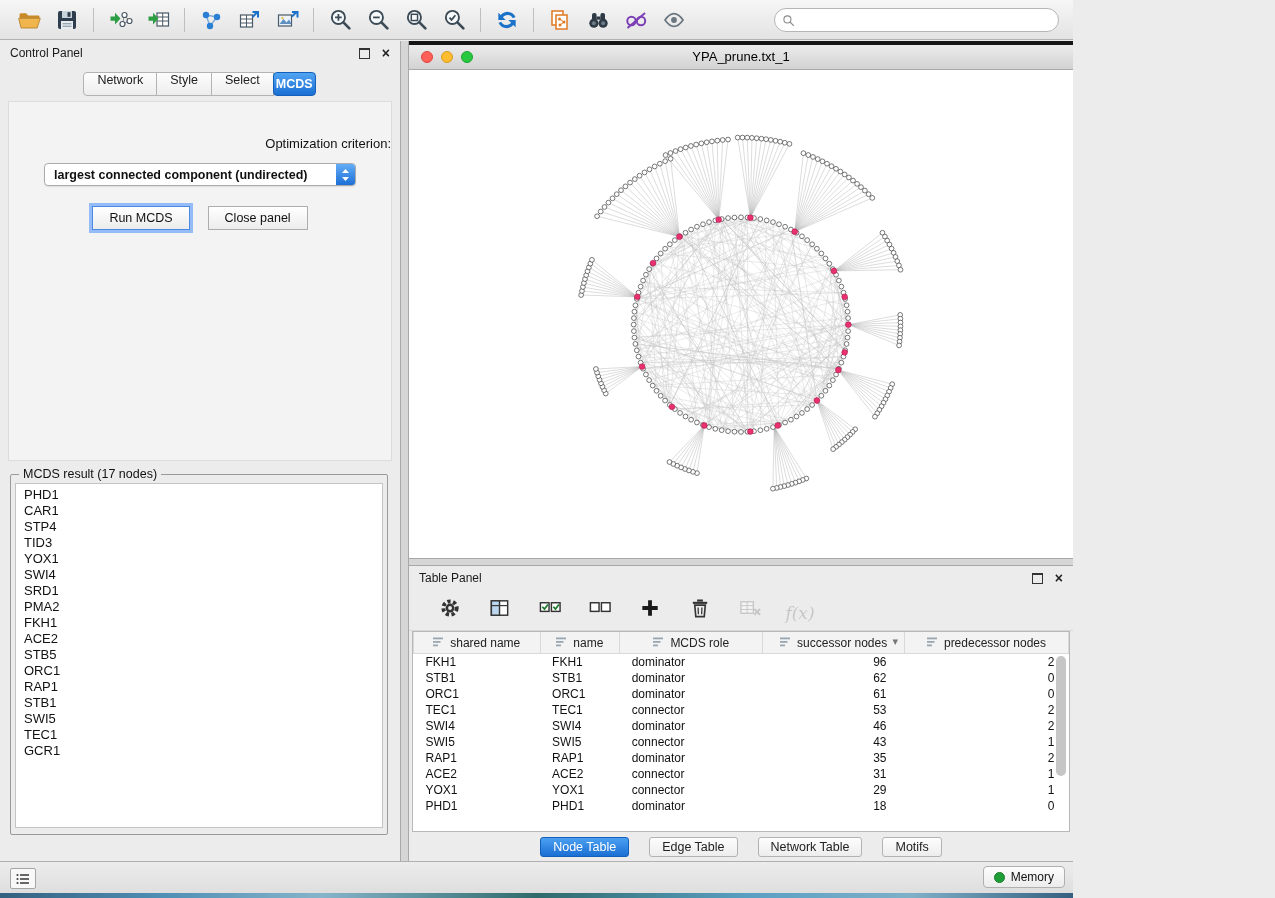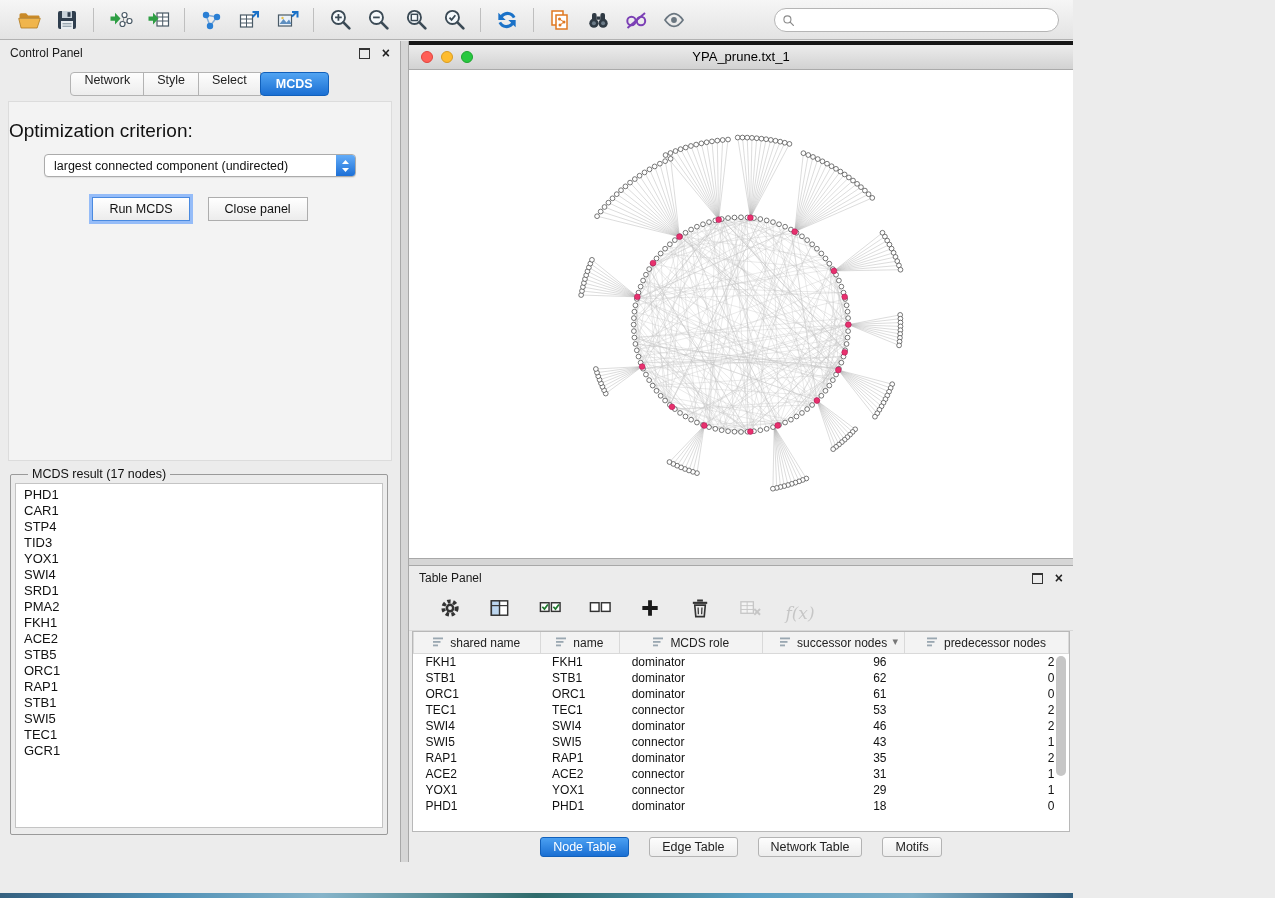--- a/index.html
+++ b/index.html
@@ -21,31 +21,31 @@
 
   
   .control-panel{width:400px;background:#ececec;position:relative;flex:none;}
   .panel-header{height:24px;display:flex;align-items:center;justify-content:space-between;padding:0 10px;font-size:12px;color:#1a1a1a;}
   .panel-controls{display:flex;align-items:center;gap:12px;}
   .float-ic{width:9px;height:8px;border:1px solid #333;border-top:2px solid #333;display:inline-block;}
   .close-ic{font-size:14px;font-weight:bold;color:#222;line-height:1;}
   .ctl-tabs{position:absolute;top:31px;left:0;right:0;display:flex;justify-content:center;}
   .ctab{font-size:12.5px;color:#222;background:linear-gradient(#fdfdfd,#ededed);border:1px solid #b3b3b3;padding:0 13px;margin-left:-1px;cursor:default;}
   .ctab:first-child{border-radius:4px 0 0 4px;}
-  .ctab.active{background:linear-gradient(#51a4f2,#1a6fd3);color:#fff;border-color:#1260ba;border-radius:4px;font-weight:bold;padding:4px 15px;}
+  .ctab.active{background:linear-gradient(#51a4f2,#1a6fd3);color:#fff;border-color:#1260ba;border-radius:4px;font-weight:bold;padding:4px 2px;}
   .mcds-pane{position:absolute;left:8px;right:8px;top:60px;height:358px;background:#f3f3f3;border:1px solid #dcdcdc;}
-  .opt-label{margin-top:18px;text-align:left;font-size:19px;color:#111;}
+  .opt-label{margin-top:34px;text-align:right;font-size:13px;color:#111;}
   .dropdown{position:relative;margin:12px auto 0;width:312px;height:23px;background:#fff;border:1px solid #ababab;border-radius:4px;box-sizing:border-box;display:flex;align-items:center;box-shadow:0 1px 1px rgba(0,0,0,.08);}
-  .dropdown .dval{flex:1;font-size:12.5px;color:#111;padding-left:9px;white-space:nowrap;overflow:hidden;}
+  .dropdown .dval{flex:1;font-size:12.5px;color:#111;padding-left:9px;white-space:nowrap;overflow:hidden;font-weight:bold;}
   .dropdown .cap{width:19px;height:21px;border-radius:0 3px 3px 0;background:linear-gradient(#63acf8,#1c6fd6);display:flex;align-items:center;justify-content:center;}
   .btn-row{margin-top:20px;display:flex;justify-content:center;gap:18px;}
   .pbtn{font-size:12.5px;color:#111;background:linear-gradient(#ffffff,#ececec);border:1px solid #adadad;border-radius:0;padding:3px 16px;height:24px;box-sizing:border-box;font-family:"Liberation Sans",sans-serif;}
   .pbtn.focused{box-shadow:0 0 0 3px rgba(98,158,250,.65);border-color:#4a8ae0;}
   .result-fieldset{position:absolute;left:10px;right:12px;top:426px;height:368px;border:1px solid #9a9a9a;border-radius:2px;margin:0;padding:2px 4px 6px 4px;box-sizing:border-box;background:transparent;}
-  .result-fieldset legend{font-size:12.5px;color:#111;padding:0 4px;margin-left:13px;}
+  .result-fieldset legend{font-size:12.5px;color:#111;padding:0 4px;margin-left:4px;}
   .result-list{background:#fff;border:1px solid #c4c4c4;height:100%;box-sizing:border-box;overflow:hidden;padding:3px 0 0 8px;}
   .rnode{font-size:13px;color:#111;line-height:16px;}
 
   
   .vsplit{width:7px;background:#d6d6d6;border-left:1px solid #a8a8a8;border-right:1px solid #a8a8a8;flex:none;}
 
   
   .right-side{flex:1;display:flex;flex-direction:column;min-width:0;}
   .network-window{height:517px;flex:none;position:relative;background:#fff;border-top:4px solid #161616;box-sizing:border-box;}
   .net-titlebar{height:24px;background:linear-gradient(#ececec,#d2d2d2);border-bottom:1px solid #aaa;position:relative;}
@@ -1229,15 +1229,31 @@
             <div class="ttab active">Node Table</div>
             <div class="ttab">Edge Table</div>
             <div class="ttab">Network Table</div>
             <div class="ttab">Motifs</div>
           </div>
       </div>
 
     </div>
   </div>
 
+  <div class="statusbar">
+    <span class="menu-btn">
+      <svg width="14" height="12" viewBox="0 0 14 12">
+          <circle cx="1.5" cy="2" r="1.1" fill="#444"></circle>
+          <circle cx="1.5" cy="6" r="1.1" fill="#444"></circle>
+          <circle cx="1.5" cy="10" r="1.1" fill="#444"></circle>
+          <rect x="4" y="1.2" width="9" height="1.6" fill="#444"></rect>
+          <rect x="4" y="5.2" width="9" height="1.6" fill="#444"></rect>
+          <rect x="4" y="9.2" width="9" height="1.6" fill="#444"></rect>
+        </svg>
+    </span>
+    <button class="memory-btn">
+      <span class="memory-dot"></span>
+      <span>Memory</span>
+    </button>
+  </div>
   <div class="desktop-strip"></div>
 
 </div>
 
 </body></html>

